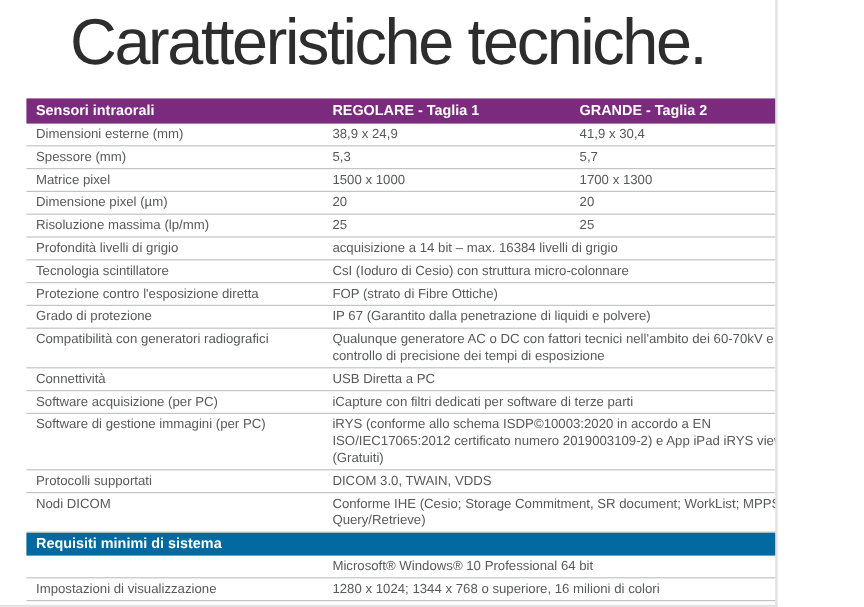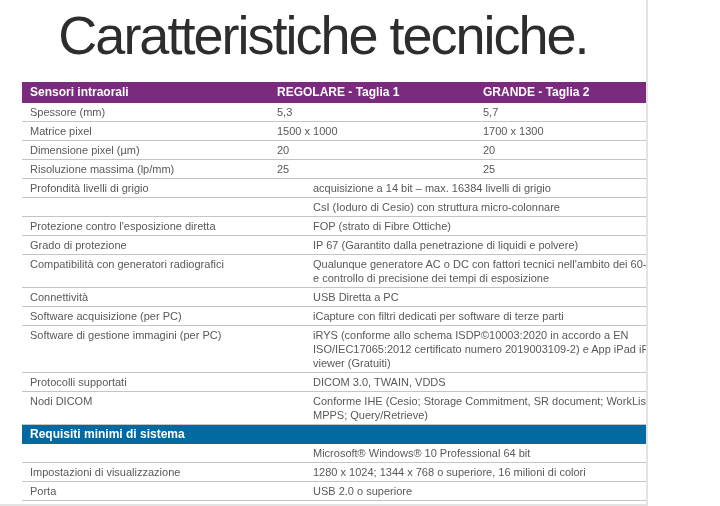--- a/index.html
+++ b/index.html
@@ -34,21 +34,21 @@
     line-height: 14px;
   }
   .row {
     display: grid;
     grid-template-columns: 255px 206px 1fr;
     border-bottom: 1px solid #c4c4c6;
     padding: 2px 0 2px 0;
     align-items: start;
   }
   .row .c1 { padding-left: 8px; padding-right: 10px; }
-  .row .cspan { grid-column: 2 / 4; padding-right: 4px; margin-left: 36px; }
+  .row .cspan { grid-column: 2 / 4; padding-right: 4px; }
   .row.header {
     background: #7B2B7E;
     border-bottom: none;
     padding: 3px 0 4px 0;
     color: #ffffff;
     font-weight: bold;
     font-size: 12px;
     line-height: 14px;
   }
   .row.section {
@@ -71,20 +71,25 @@
   <h1 class="title">Caratteristiche tecniche.</h1>
 
   <div class="spec-table">
 
     <div class="row header">
       <div class="c1">Sensori intraorali</div>
       <div class="c2">REGOLARE - Taglia 1</div>
       <div class="c3">GRANDE - Taglia 2</div>
     </div>
 
+    <div class="row">
+      <div class="c1">Dimensioni esterne (mm)</div>
+      <div class="c2">38,9 x 24,9</div>
+      <div class="c3">41,9 x 30,4</div>
+    </div>
 
     <div class="row">
       <div class="c1">Spessore (mm)</div>
       <div class="c2">5,3</div>
       <div class="c3">5,7</div>
     </div>
 
     <div class="row">
       <div class="c1">Matrice pixel</div>
       <div class="c2">1500 x 1000</div>
@@ -102,20 +107,21 @@
       <div class="c2">25</div>
       <div class="c3">25</div>
     </div>
 
     <div class="row">
       <div class="c1">Profondità livelli di grigio</div>
       <div class="cspan">acquisizione a 14 bit – max. 16384 livelli di grigio</div>
     </div>
 
     <div class="row">
+      <div class="c1">Tecnologia scintillatore</div>
       <div class="cspan">CsI (Ioduro di Cesio) con struttura micro-colonnare</div>
     </div>
 
     <div class="row">
       <div class="c1">Protezione contro l'esposizione diretta</div>
       <div class="cspan">FOP (strato di Fibre Ottiche)</div>
     </div>
 
     <div class="row">
       <div class="c1">Grado di protezione</div>

